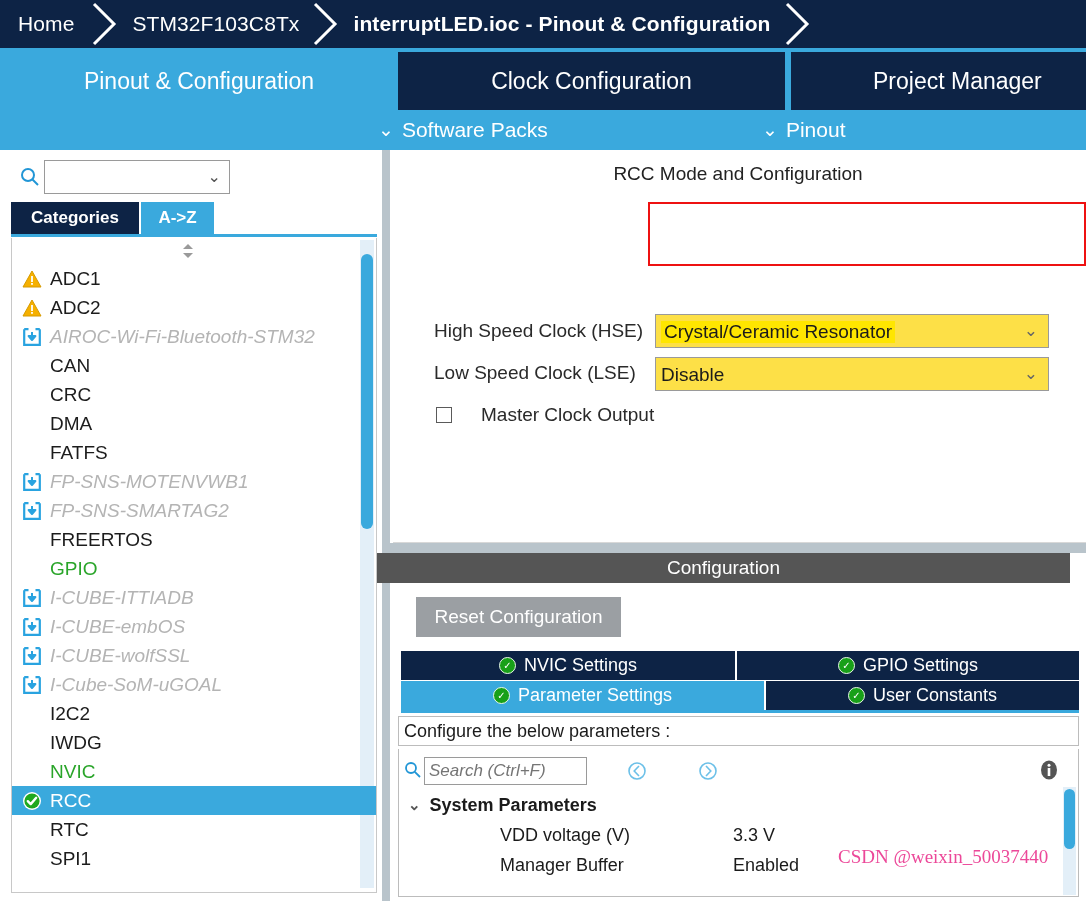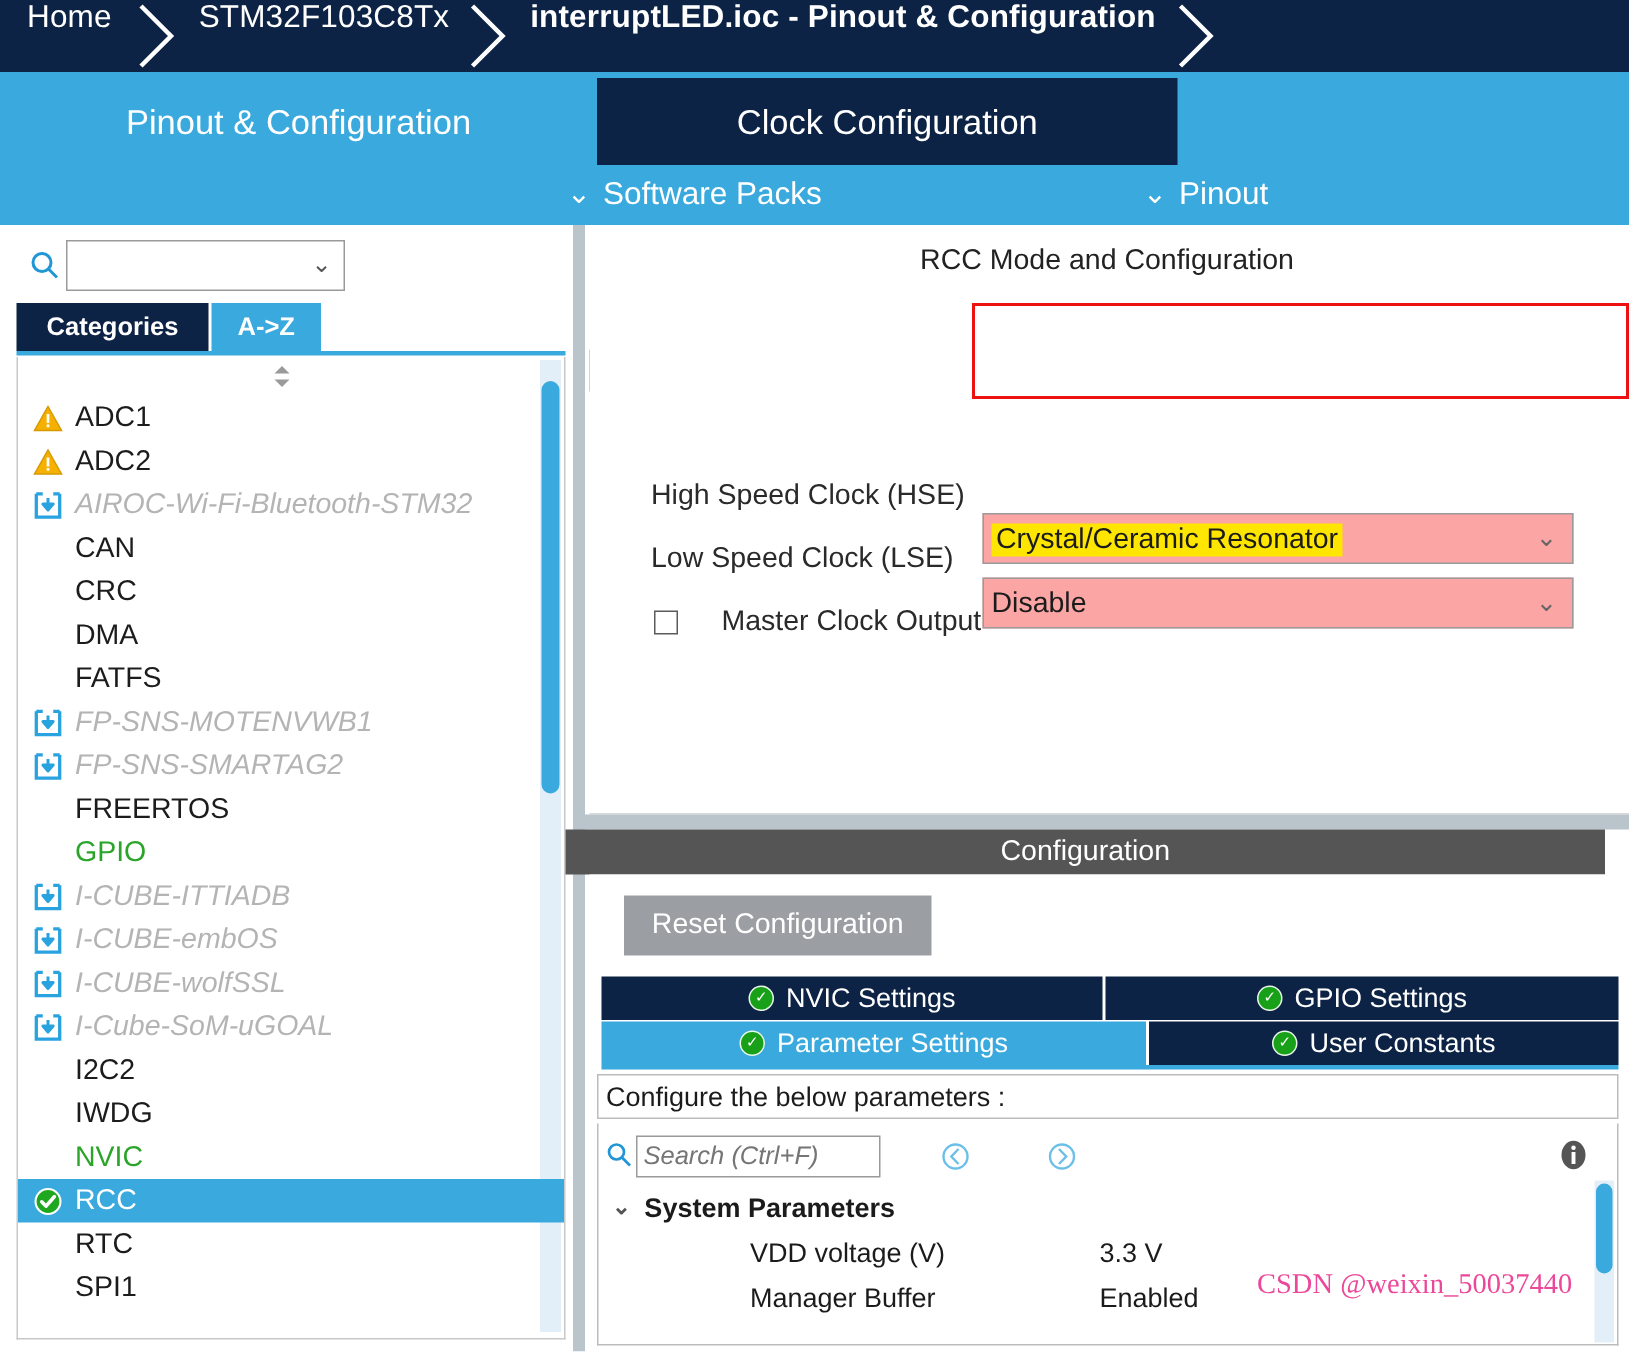--- a/index.html
+++ b/index.html
@@ -8,21 +8,21 @@
     font-family:"Liberation Sans",sans-serif;
     background:#ffffff;
     -webkit-font-smoothing:antialiased;
   }
   #app{position:relative;width:1086px;height:901px;overflow:hidden;}
 
   
   .breadcrumb{
     position:absolute;left:0;top:0;width:1086px;height:48px;
     background:#0d2345;
-    display:flex;
+    display:flex;align-items:center;
   }
   .crumb{
     color:#ffffff;font-size:21px;letter-spacing:.1px;
     padding:0 10px;white-space:nowrap;
   }
   .crumb.home{padding-left:18px;padding-right:14px;}
   .crumb.active{font-weight:bold;}
   .chev{
     width:34px;height:48px;flex:none;position:relative;
   }
@@ -131,21 +131,21 @@
     background:#be185d;color:#ffffff;font-size:17px;text-align:center;line-height:28px;margin-top:37px;
   }
   .modeBody{
     position:absolute;left:3px;top:74px;width:693px;height:318px;background:#ffffff;
     border-bottom:1px solid #d8d8d8;
   }
   .fieldLabel{position:absolute;font-size:19px;color:#2a2a2a;white-space:nowrap;}
   #lbl-hse{left:41px;top:96px;}
   #lbl-lse{left:41px;top:138px;}
   .selectBox{
-    position:absolute;border:1px solid #9a9a9a;background:#fca5a5;box-sizing:border-box;margin-top:28px;
+    position:absolute;border:1px solid #9a9a9a;background:#fde047;box-sizing:border-box;
   }
   #sel-hse{left:262px;top:90px;width:394px;height:34px;}
   #sel-lse{left:262px;top:133px;width:394px;height:34px;}
   .selectBox .sv{position:absolute;left:5px;top:6px;font-size:19px;color:#1b1b1b;white-space:nowrap;}
   .selectBox .sv.hl{background:#ffe600;padding:0 3px;}
   .selectBox .sc{position:absolute;right:10px;top:7px;font-size:17px;color:#666;line-height:18px;}
 
   .chkrow{position:absolute;left:43px;top:180px;display:flex;align-items:center;gap:29px;}
   .chkbox{width:16px;height:16px;border:1.5px solid #5a5a5a;background:#fff;box-sizing:border-box;}
   .chklabel{font-size:19px;color:#2a2a2a;white-space:nowrap;}
@@ -249,20 +249,21 @@
     <div class="chev">
       <svg width="34" height="48" viewBox="0 0 34 48">
           <path d="M6 4 L26 24 L6 44" fill="none" stroke="#ffffff" stroke-width="3"></path>
         </svg>
     </div>
   </div>
 
   <div class="tabstrip">
     <div class="tab active" id="tab-pinout">Pinout &amp; Configuration</div>
     <div class="tab inactive" id="tab-clock">Clock Configuration</div>
+    <div class="tab inactive" id="tab-pm">Project Manager</div>
   </div>
 
   <div class="subrow">
     <div class="subitem" id="sub-softwarepacks">
       <span class="vchev">⌄</span>
       <span>Software Packs</span>
     </div>
     <div class="subitem" id="sub-pinout">
       <span class="vchev">⌄</span>
       <span>Pinout</span>

